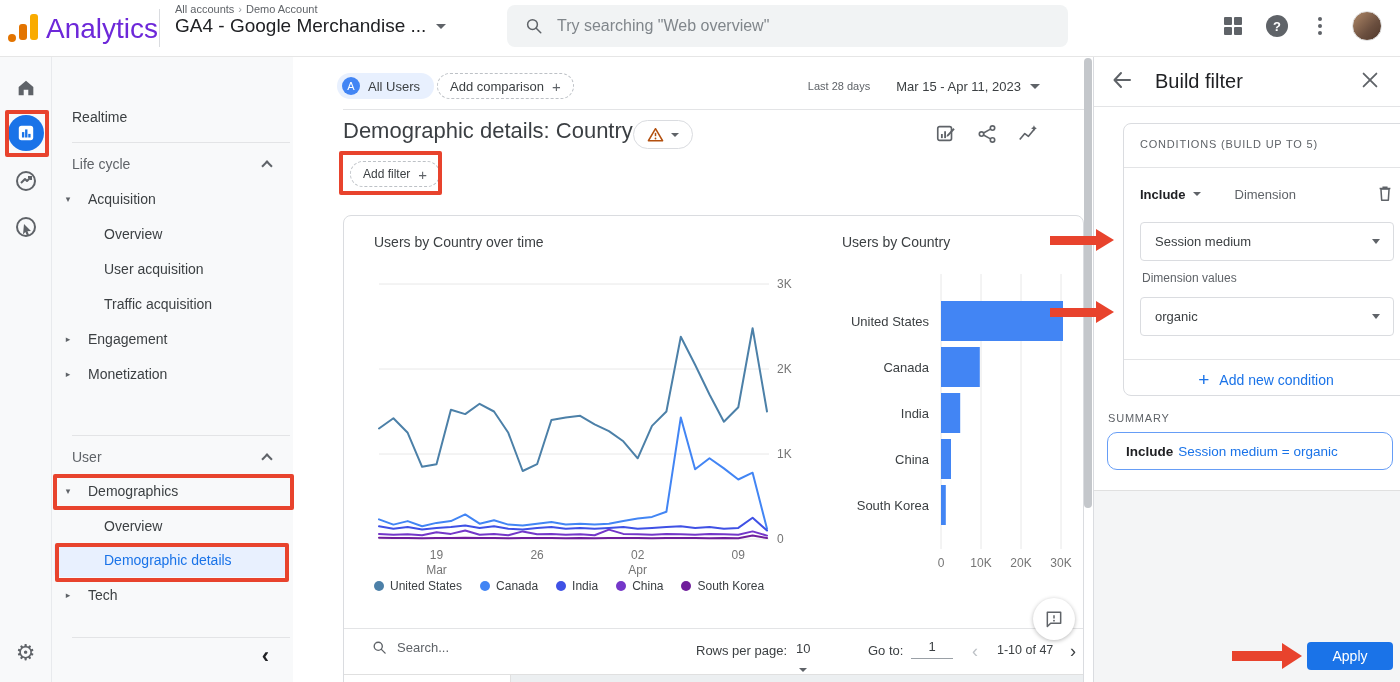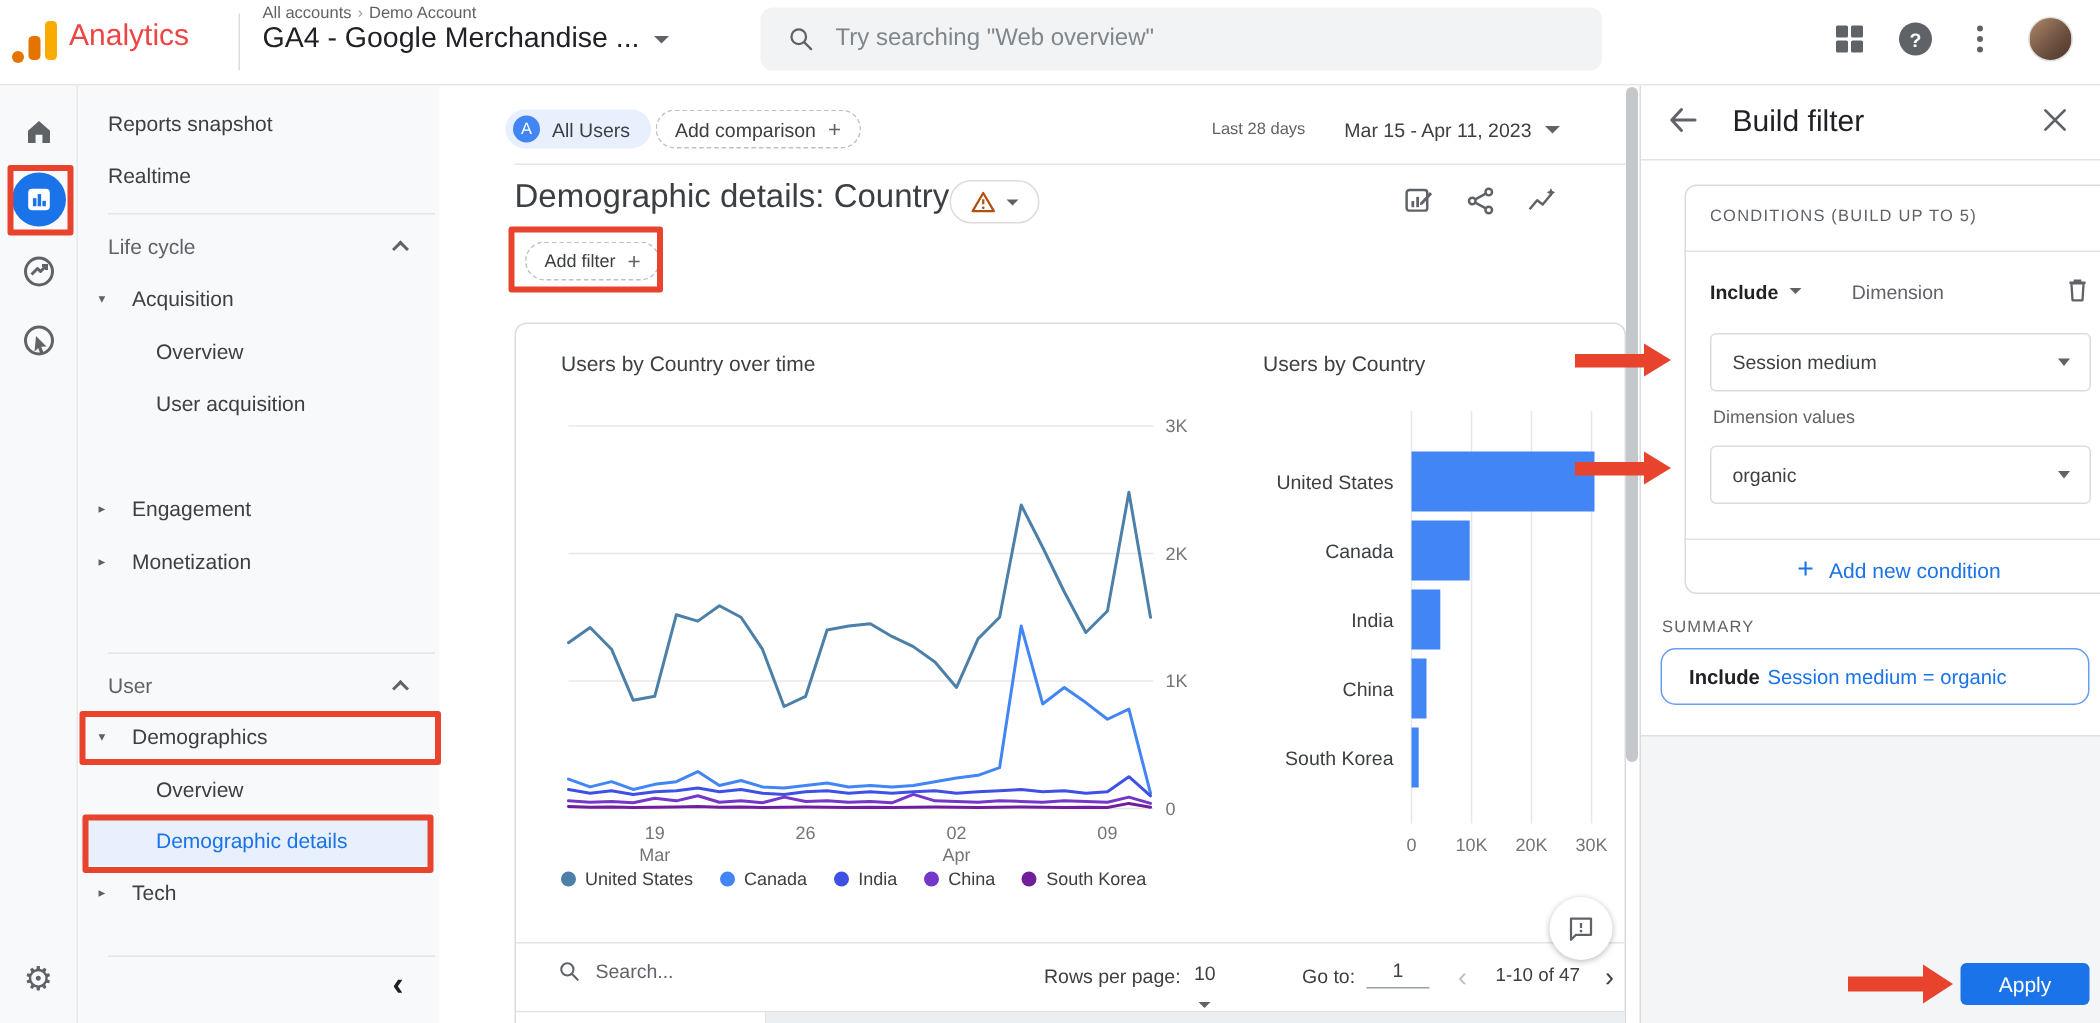--- a/index.html
+++ b/index.html
@@ -6,21 +6,21 @@
   html,body { width:1400px; height:682px; }
   body { font-family:"Liberation Sans","DejaVu Sans",sans-serif; background:#fff; color:#3c4043; }
   .app { position:relative; width:1400px; height:682px; overflow:hidden; background:#fff; }
 
   
   .topbar { position:absolute; left:0; top:0; width:1400px; height:57px; background:#fff; border-bottom:1px solid #e6e6e6; z-index:30; }
   .logo { position:absolute; left:10px; top:12px; width:30px; height:30px; }
   .logo .b1 { position:absolute; right:2px; top:2px; width:8px; height:26px; background:#f9ab00; border-radius:3px; }
   .logo .b2 { position:absolute; right:13px; top:12px; width:8px; height:16px; background:#e37400; border-radius:3px; }
   .logo .b3 { position:absolute; right:24px; bottom:0; width:8px; height:8px; background:#e37400; border-radius:50%; }
-  .brand { position:absolute; left:46px; top:13px; font-size:20px; color:#ef4444; font-weight:400; }
+  .brand { position:absolute; left:46px; top:13px; font-size:28px; color:#6d28d9; font-weight:400; }
   .hdr-sep { position:absolute; left:159px; top:9px; width:1px; height:38px; background:#dadce0; }
   .crumbs { position:absolute; left:175px; top:3px; font-size:11px; color:#5f6368; display:flex; align-items:center; gap:4px; }
   .crumb-chev { color:#9aa0a6; font-size:11px; }
   .property { position:absolute; left:175px; top:15px; font-size:19px; color:#202124; display:flex; align-items:center; gap:10px; }
   .caret-down { width:0; height:0; border-left:5px solid transparent; border-right:5px solid transparent; border-top:5px solid #5f6368; display:inline-block; }
   .searchbar { position:absolute; left:507px; top:5px; width:561px; height:42px; background:#f1f3f4; border-radius:8px; display:flex; align-items:center; padding-left:18px; gap:14px; }
   .searchbar input { border:none; outline:none; background:transparent; font-size:16px; color:#3c4043; width:440px; font-family:inherit; }
   .searchbar input::placeholder { color:#80868b; }
   .top-icons { position:absolute; right:18px; top:11px; display:flex; align-items:center; gap:24px; }
   .grid-icon { width:18px; height:18px; display:grid; grid-template-columns:8px 8px; grid-template-rows:8px 8px; gap:2px; }
@@ -196,27 +196,27 @@
           <circle cx="12" cy="12" r="9" fill="none" stroke="#5f6368" stroke-width="2"></circle>
           <path d="M10 9 L17 16 L13.5 16.2 L15 20 L13 20.8 L11.4 17 L9 19.5 Z" fill="#5f6368"></path>
         </svg>
     </div>
     <div class="rail-ic" style="top:578px">
         <span class="gear-glyph">⚙</span>
       </div>
   </div>
 
   <div class="nav">
-    <div class="nav-row t-item" style="top:11px"><span>Reports snapshot</span></div>
     <div class="nav-row t-item" style="top:46px"><span>Realtime</span></div>
     <div class="nav-div" style="top:85px"></div>
     <div class="nav-row t-item nav-section" style="top:93px"><span>Life cycle</span><span class="chev-up"></span></div>
     <div class="nav-row t-parent" style="top:128px"><span class="nav-arrow">▾</span><span>Acquisition</span></div>
     <div class="nav-row t-child" style="top:163px"><span>Overview</span></div>
     <div class="nav-row t-child" style="top:198px"><span>User acquisition</span></div>
+    <div class="nav-row t-child" style="top:233px"><span>Traffic acquisition</span></div>
     <div class="nav-row t-parent" style="top:268px"><span class="nav-arrow">▸</span><span>Engagement</span></div>
     <div class="nav-row t-parent" style="top:303px"><span class="nav-arrow">▸</span><span>Monetization</span></div>
     <div class="nav-div" style="top:378px"></div>
     <div class="nav-row t-item nav-section" style="top:386px"><span>User</span><span class="chev-up"></span></div>
     <div class="nav-row t-parent" style="top:420px"><span class="nav-arrow">▾</span><span>Demographics</span></div>
     <div class="nav-row t-child" style="top:455px"><span>Overview</span></div>
     <div class="nav-row t-child" style="top:489px"><span class="sel-bg"></span><span class="sel-label">Demographic details</span></div>
     <div class="nav-row t-parent" style="top:524px"><span class="nav-arrow">▸</span><span>Tech</span></div>
     <div class="nav-div" style="top:580px"></div>
     <div class="collapse-ic">‹</div>

